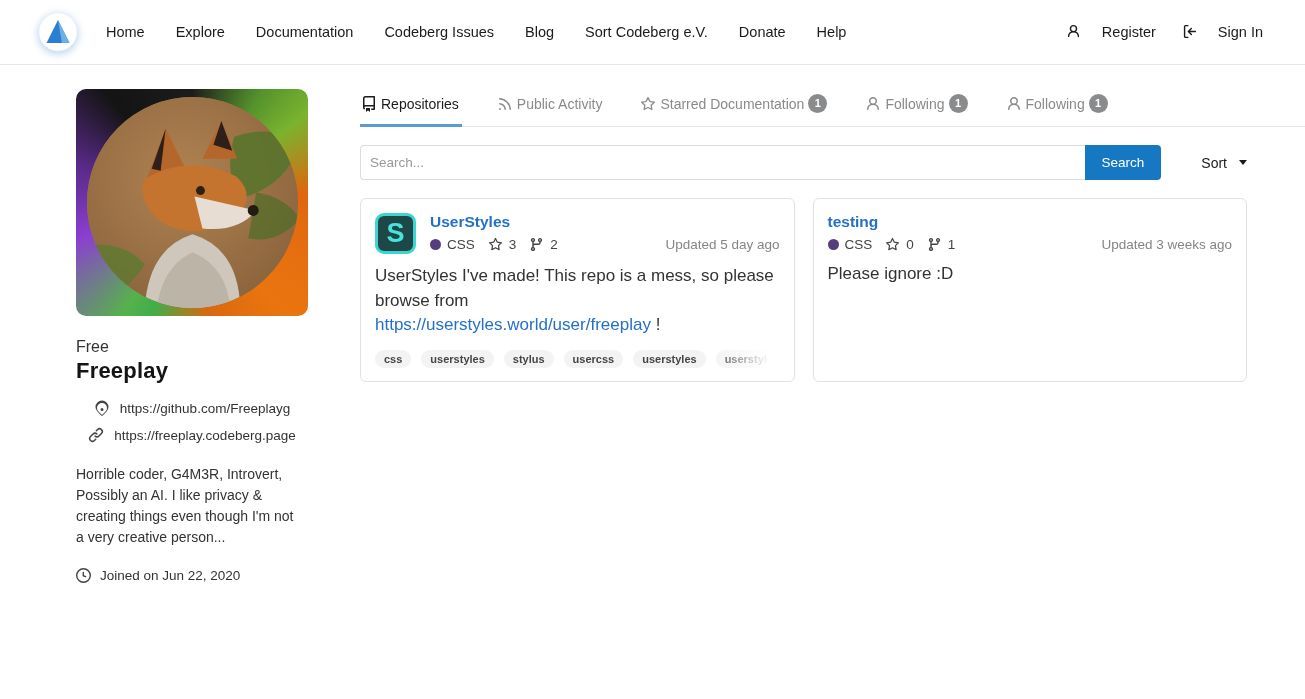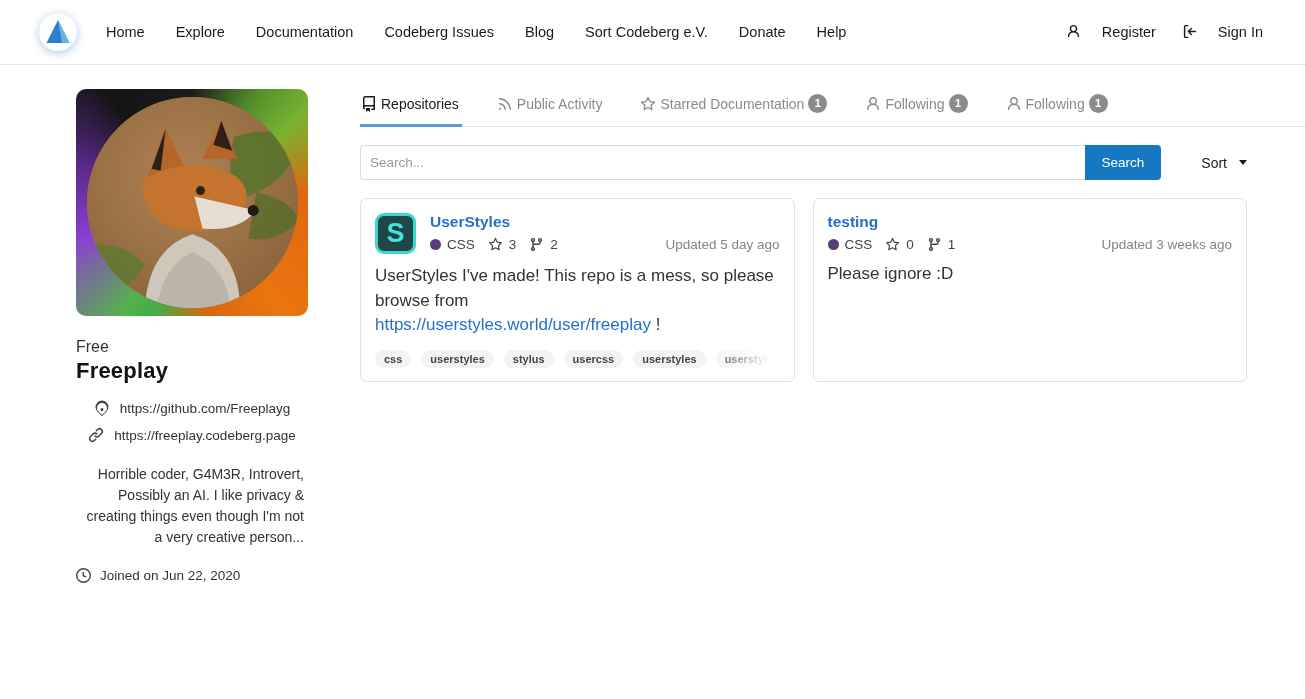--- a/index.html
+++ b/index.html
@@ -30,21 +30,21 @@
     background:conic-gradient(from 0deg,#1c1c1c 0deg,#54922c 32deg,#7ab32f 52deg,#e0660f 85deg,#ea750f 140deg,#d8680f 172deg,#3fae4a 200deg,#57b14c 212deg,#8b3fd1 252deg,#5a2a8a 288deg,#141414 322deg,#1c1c1c 360deg);
     display:flex; align-items:center; justify-content:center;
   }
   .avatar-photo { width:211px; height:211px; border-radius:50%; overflow:hidden; background:#9a7244; }
   .profile-username { margin-top:22px; font-size:16px; color:#333; }
   .profile-displayname { margin-top:2px; font-size:22px; font-weight:bold; color:#141414; letter-spacing:.2px; }
   .profile-link-row { margin-top:16px; display:flex; align-items:center; gap:10px; font-size:13.5px; color:#333;justify-content:center; }
   .profile-link-row + .profile-link-row { margin-top:11px; }
   .profile-link-row svg { width:16px; height:16px; fill:#444; flex:none; }
   .profile-link-row .link-text { cursor:pointer; }
-  .profile-bio { margin-top:21px; font-size:14px; line-height:1.5; color:#333; width:228px;text-align:right; }
+  .profile-bio { margin-top:21px; font-size:14px; line-height:1.5; color:#333; width:228px; }
   .profile-joined { margin-top:20px; display:flex; align-items:center; gap:9px; font-size:13.5px; color:#333; }
   .profile-joined svg { width:15px; height:15px; fill:#444; }
 
   
   .tabs { display:flex; gap:34px; border-bottom:1px solid #e6e6e6; }
   .tab { display:flex; align-items:center; gap:4px; padding:13px 3px 13px 1px; font-size:14px; color:#8a8a8a; cursor:pointer; white-space:nowrap; }
   .tab svg { width:16px; height:16px; fill:currentColor; }
   .tab .star-stroke { fill:none; stroke:currentColor; stroke-width:1.3; stroke-linejoin:round; }
   .tab.active { color:#1b1b1b; border-bottom:3px solid #5b9bd5; margin-bottom:-1px; padding-bottom:10px; }
   .tab-badge { min-width:19px; height:19px; border-radius:50%; background:#8a8b8d; color:#fff; font-size:11px; font-weight:bold; line-height:19px; text-align:center; padding:0 2px; }

